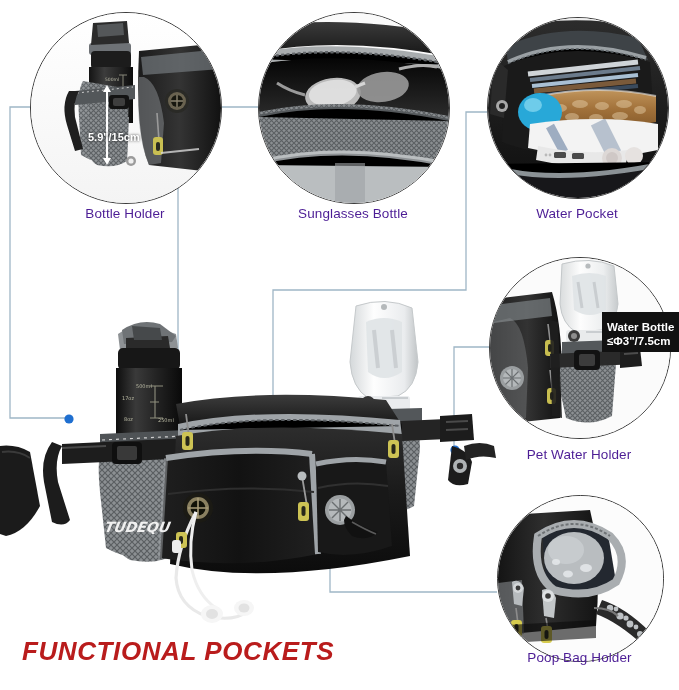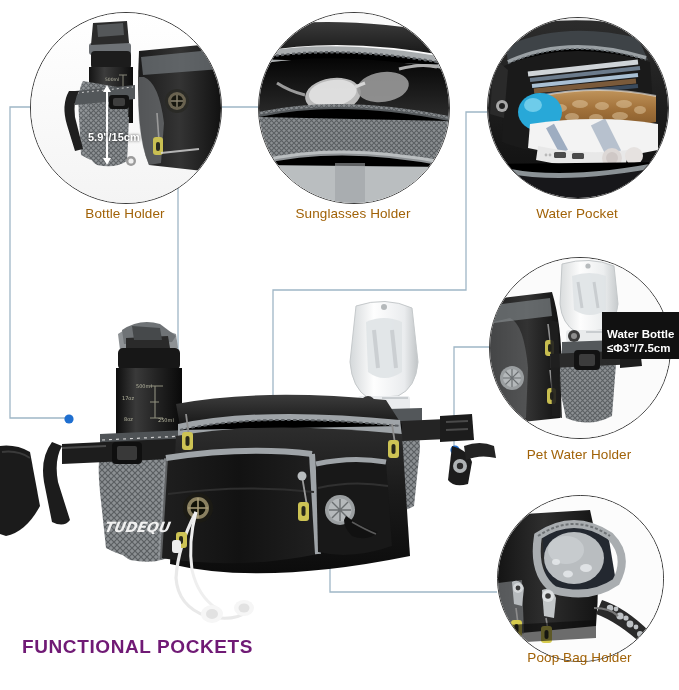--- a/index.html
+++ b/index.html
@@ -5,36 +5,36 @@
   html,body{margin:0;padding:0;background:#ffffff;}
   body{width:679px;height:690px;position:relative;overflow:hidden;
        font-family:"Liberation Sans","DejaVu Sans",sans-serif;}
   #stage{position:absolute;inset:0;width:679px;height:690px;background:#fff;}
 
   
   .callout{position:absolute;}
   .circ{position:absolute;border-radius:50%;overflow:hidden;
         border:1px solid #3a3a3a;background:#fff;}
   .circ svg{display:block;}
-  .cap{position:absolute;text-align:center;color:#a16207;
+  .cap{position:absolute;text-align:center;color:#4c1d95;
        font-size:13.5px;letter-spacing:.1px;white-space:nowrap;}
 
   
   #wires{position:absolute;inset:0;pointer-events:none;}
 
   
   #hero{position:absolute;left:0;top:296px;width:500px;height:330px;}
 
   
-  #title{position:absolute;left:22px;top:636px;font-size:19px;font-weight:bold;
-         color:#701a75;letter-spacing:.6px;}
+  #title{position:absolute;left:22px;top:636px;font-size:26px;font-weight:bold;
+         color:#b91c1c;letter-spacing:.6px;font-style:italic;}
 
   
   .badge{position:absolute;background:#111;color:#fff;font-weight:bold;
-         font-size:11.5px;line-height:13.5px;padding:16px 5px 4px 5px;
+         font-size:11.5px;line-height:13.5px;padding:9px 5px 4px 5px;
          text-align:left;white-space:nowrap;}
   .dimlabel{position:absolute;color:#fff;font-weight:bold;font-size:11px;
             text-shadow:0 0 3px rgba(0,0,0,.85);white-space:nowrap;}
 </style>
 </head>
 <body>
 
 <div id="stage">
 
   <svg id="wires" width="679" height="690" viewBox="0 0 679 690">
@@ -170,21 +170,21 @@
         </g>
 
         <path d="M-5 100 Q80 80 195 104 L195 150 Q80 128 -5 150 Z" fill="url(#mesh2)"></path>
         <path d="M-5 104 Q80 84 195 108" stroke="#55595c" stroke-width="2"></path>
 
         <path d="M-5 148 Q80 126 195 150 L195 195 L-5 195 Z" fill="#babec0"></path>
         <path d="M-5 152 Q80 130 195 154" stroke="#8d9194" stroke-width="2"></path>
         <rect x="76" y="150" width="30" height="40" fill="#9ea2a5" opacity=".6"></rect>
       </svg>
     </div>
-    <div class="cap" style="left:258px;top:206px;width:190px;">Sunglasses Holder</div>
+    <div class="cap" style="left:258px;top:206px;width:190px;">Sunglasses Bottle</div>
   </div>
 
   <div class="callout">
     <div class="circ" style="left:487px;top:17px;width:180px;height:180px;">
       <svg width="180" height="180" viewBox="0 0 180 180">
         <defs>
           <linearGradient id="mpbag" x1="0" y1="0" x2="0" y2="1">
             <stop offset="0" stop-color="#2c2c2c"></stop>
               <stop offset="1" stop-color="#0e0e0e"></stop>
           </linearGradient>

